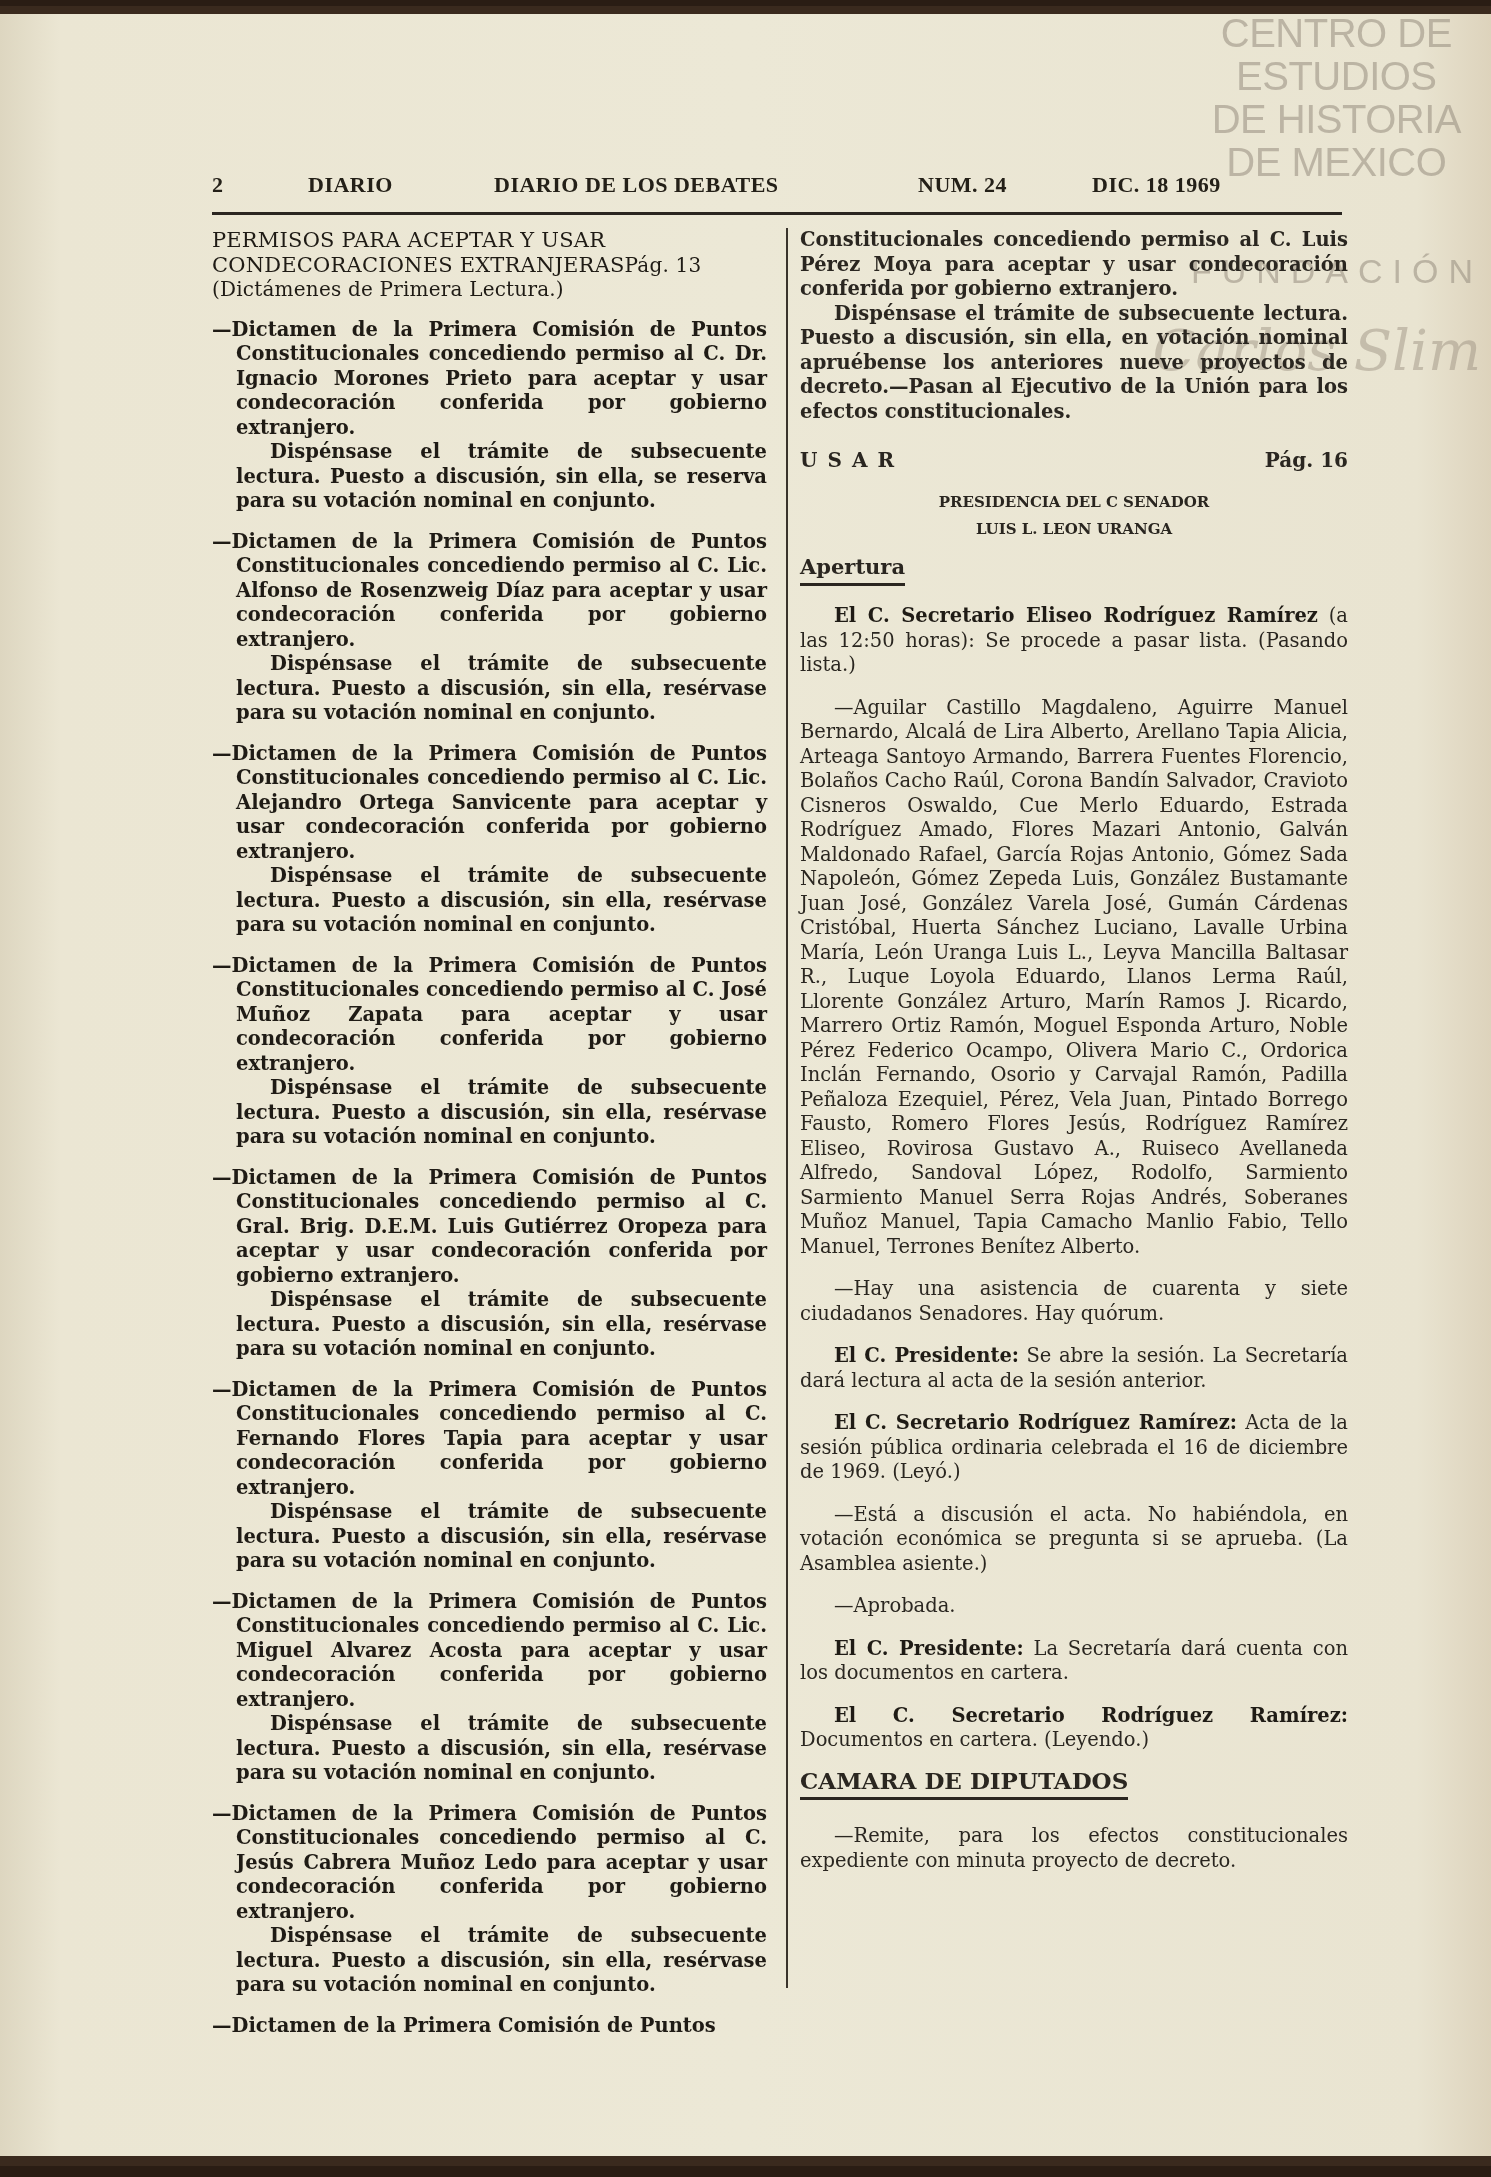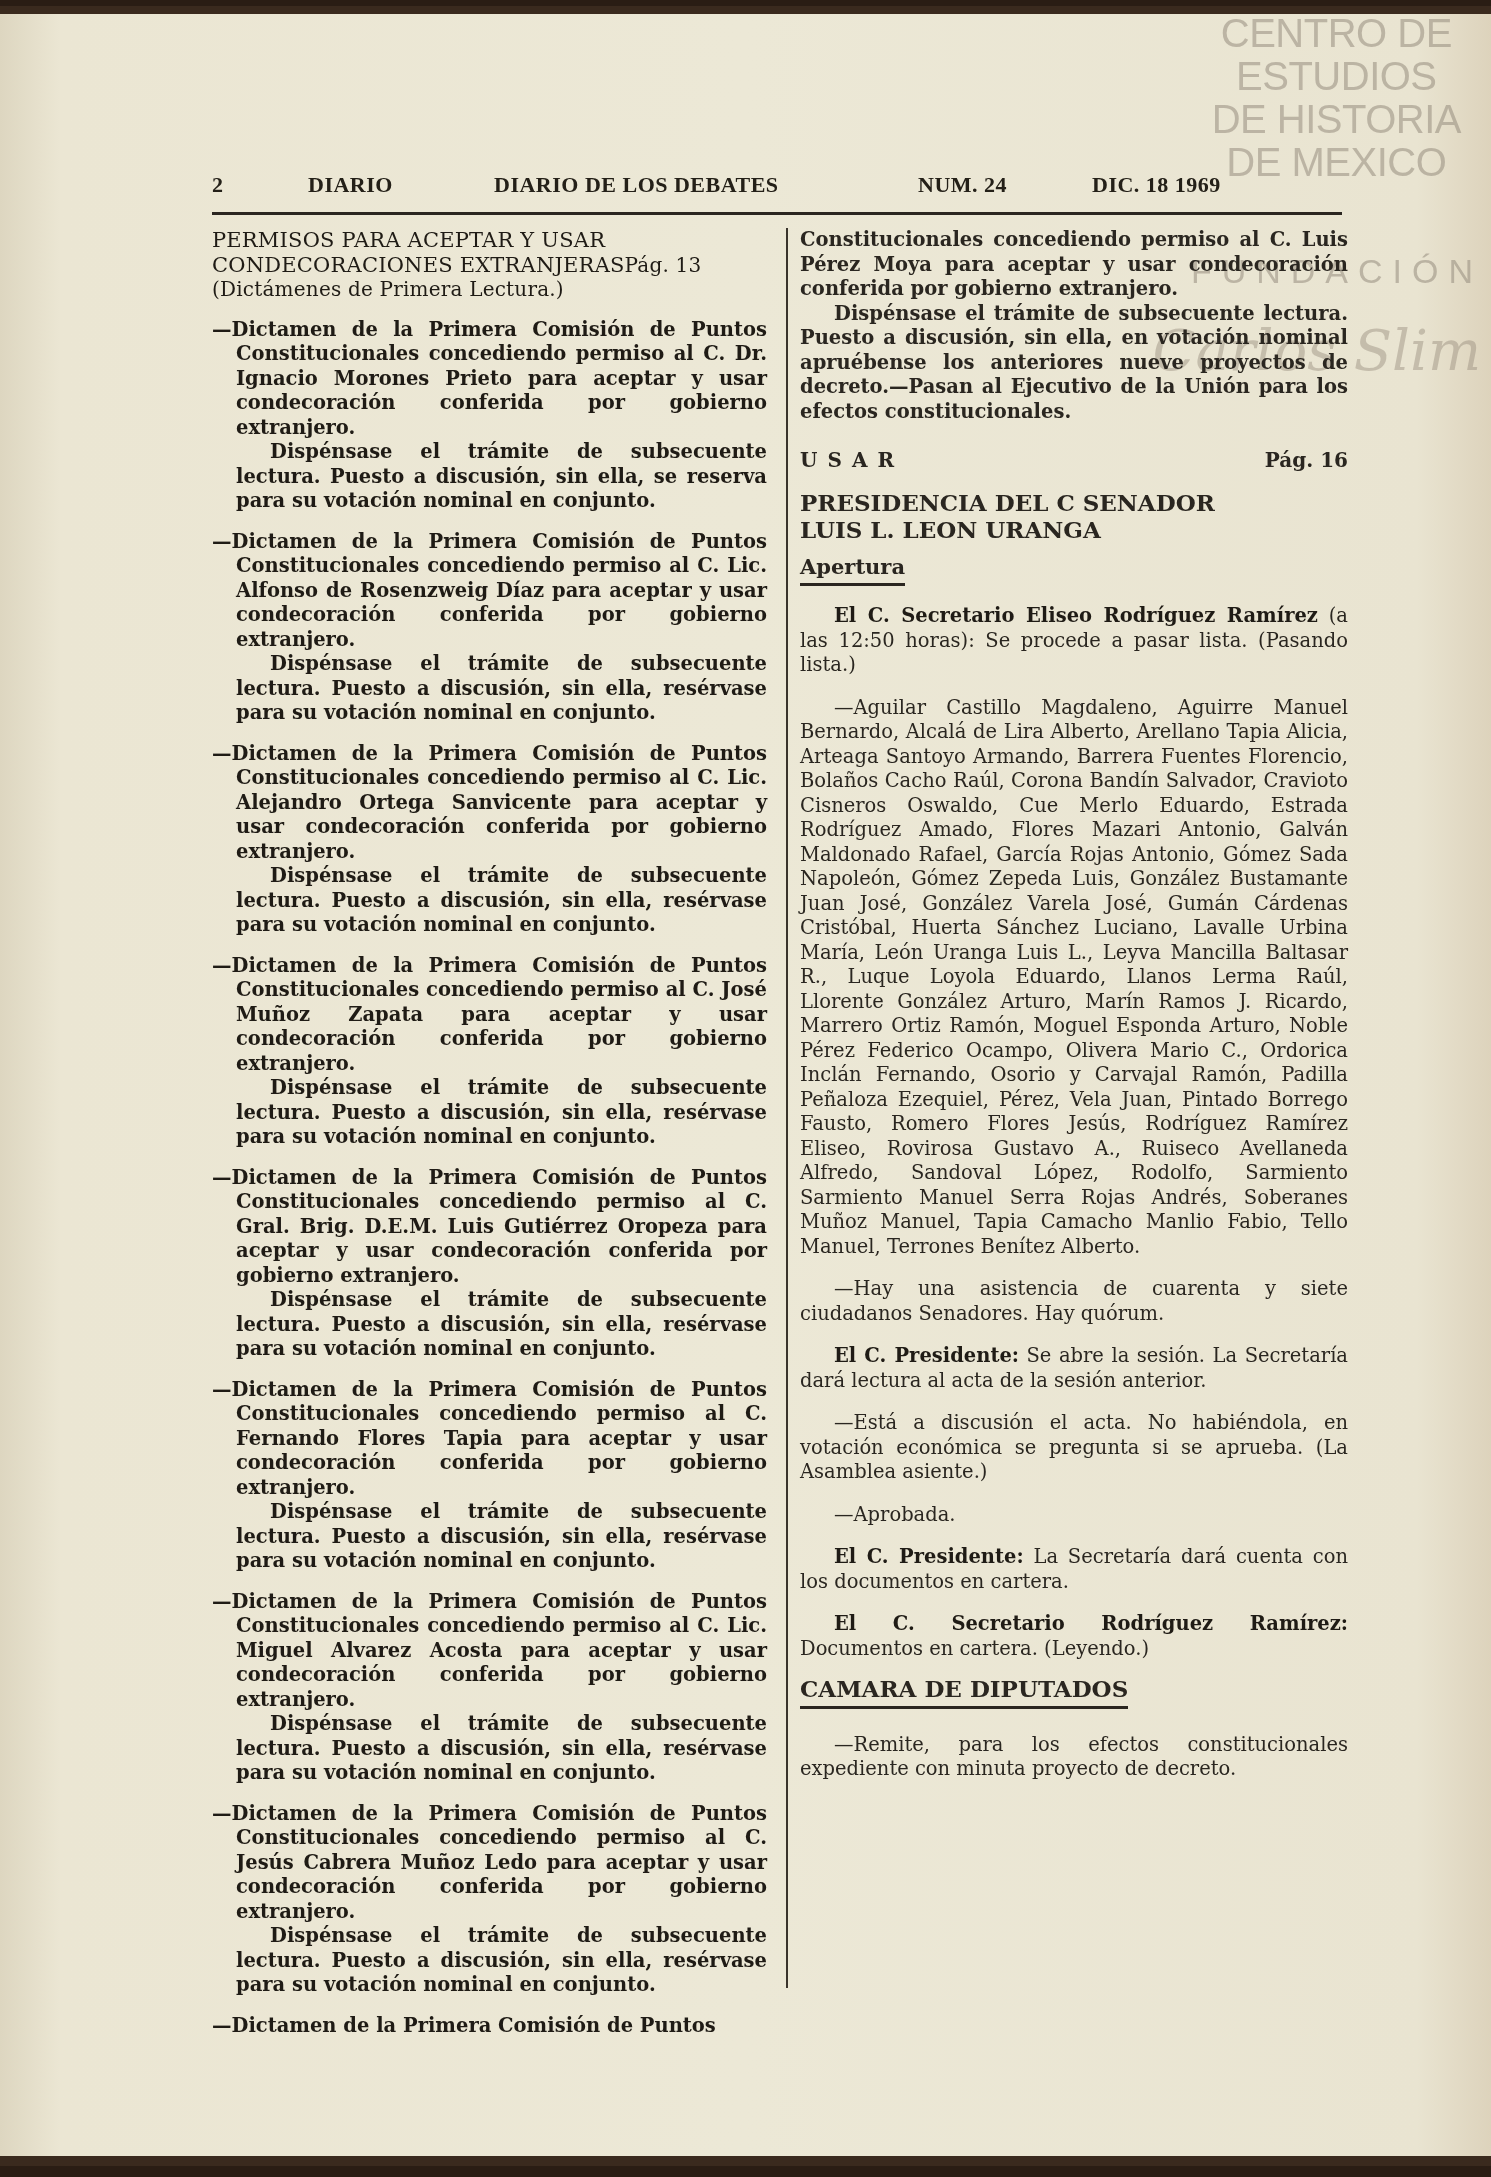--- a/index.html
+++ b/index.html
@@ -31,21 +31,21 @@
 
   p { margin: 0; text-align: justify; }
   .sec-title { font-weight: normal; font-size: 21px; line-height: 24.5px; letter-spacing: 0.2px; }
   .entry { margin-top: 16px; padding-left: 24px; text-indent: -24px; }
   .dispense { padding-left: 24px; text-indent: 34px; text-align: justify; }
   .right-cont { font-weight: bold; }
   .right-cont .dispense { padding-left: 0; text-indent: 34px; }
 
   .cita-row { display: flex; justify-content: space-between; margin-top: 24px; font-weight: bold; font-size: 20px; }
   .cita-label { letter-spacing: 10px; }
-  .presidency { font-weight: bold; font-size: 23px; line-height: 27px; margin-top: 16px; }
+  .presidency { text-align: center; font-weight: bold; font-size: 15px; line-height: 27px; margin-top: 16px; }
   .apertura { display: inline-block; font-weight: bold; font-size: 21px; margin-top: 12px; padding-bottom: 4px; border-bottom: 3px solid #2b2620; }
   .para { margin-top: 18px; text-indent: 34px; }
   .para b { color: #1f1b15; }
   .camara { display: inline-block; font-weight: bold; font-size: 23px; margin-top: 16px; padding-bottom: 4px; border-bottom: 3px solid #2b2620; }
 
   .watermark { position: absolute; font-family: "Liberation Sans", sans-serif; color: rgba(150,140,125,0.55); pointer-events: none; }
   .wm-centro { right: 30px; top: 6px; text-align: center; font-size: 40px; line-height: 43px; font-weight: normal; letter-spacing: -0.5px; }
   .wm-fundacion { right: 8px; top: 246px; font-size: 34px; letter-spacing: 10px; }
   .wm-slim { right: 10px; top: 312px; font-family: "DejaVu Serif", serif; font-style: italic; font-size: 56px; color: rgba(150,140,125,0.45); }
 </style>
@@ -139,20 +139,21 @@
       <div>LUIS L. LEON URANGA</div>
     </div>
 
     <div class="apertura">Apertura</div>
 
     <div id="right-paras">
         <p class="para"><b>El C. Secretario Eliseo Rodríguez Ramírez</b> <span>(a las 12:50 horas): Se procede a pasar lista. (Pasando lista.)</span></p>
         <p class="para"><span>—Aguilar Castillo Magdaleno, Aguirre Manuel Bernardo, Alcalá de Lira Alberto, Arellano Tapia Alicia, Arteaga Santoyo Armando, Barrera Fuentes Florencio, Bolaños Cacho Raúl, Corona Bandín Salvador, Cravioto Cisneros Oswaldo, Cue Merlo Eduardo, Estrada Rodríguez Amado, Flores Mazari Antonio, Galván Maldonado Rafael, García Rojas Antonio, Gómez Sada Napoleón, Gómez Zepeda Luis, González Bustamante Juan José, González Varela José, Gumán Cárdenas Cristóbal, Huerta Sánchez Luciano, Lavalle Urbina María, León Uranga Luis L., Leyva Mancilla Baltasar R., Luque Loyola Eduardo, Llanos Lerma Raúl, Llorente González Arturo, Marín Ramos J. Ricardo, Marrero Ortiz Ramón, Moguel Esponda Arturo, Noble Pérez Federico Ocampo, Olivera Mario C., Ordorica Inclán Fernando, Osorio y Carvajal Ramón, Padilla Peñaloza Ezequiel, Pérez, Vela Juan, Pintado Borrego Fausto, Romero Flores Jesús, Rodríguez Ramírez Eliseo, Rovirosa Gustavo A., Ruiseco Avellaneda Alfredo, Sandoval López, Rodolfo, Sarmiento Sarmiento Manuel Serra Rojas Andrés, Soberanes Muñoz Manuel, Tapia Camacho Manlio Fabio, Tello Manuel, Terrones Benítez Alberto.</span></p>
         <p class="para"><span>—Hay una asistencia de cuarenta y siete ciudadanos Senadores. Hay quórum.</span></p>
         <p class="para"><b>El C. Presidente:</b> <span>Se abre la sesión. La Secretaría dará lectura al acta de la sesión anterior.</span></p>
+        <p class="para"><b>El C. Secretario Rodríguez Ramírez:</b> <span>Acta de la sesión pública ordinaria celebrada el 16 de diciembre de 1969. (Leyó.)</span></p>
         <p class="para"><span>—Está a discusión el acta. No habiéndola, en votación económica se pregunta si se aprueba. (La Asamblea asiente.)</span></p>
         <p class="para"><span>—Aprobada.</span></p>
         <p class="para"><b>El C. Presidente:</b> <span>La Secretaría dará cuenta con los documentos en cartera.</span></p>
         <p class="para"><b>El C. Secretario Rodríguez Ramírez:</b> <span>Documentos en cartera. (Leyendo.)</span></p>
       </div>
 
     <div class="camara">CAMARA DE DIPUTADOS</div>
     <p class="para" style="margin-top:24px">—Remite, para los efectos constitucionales expediente con minuta proyecto de decreto.</p>
   </div>
 

